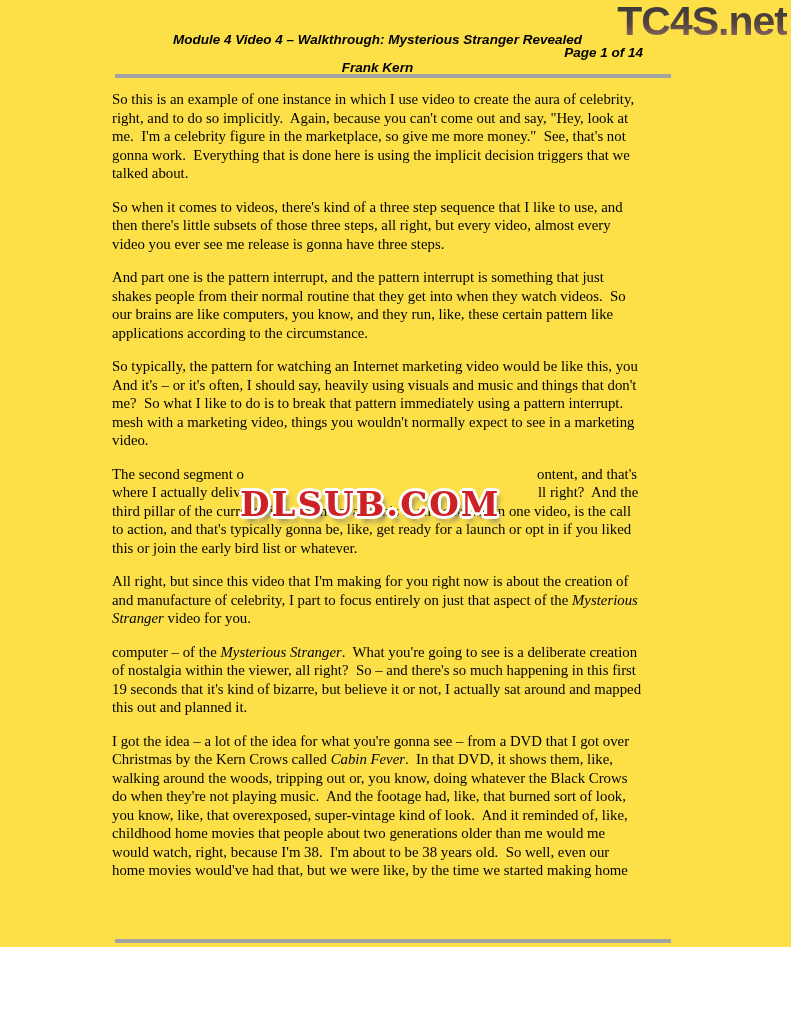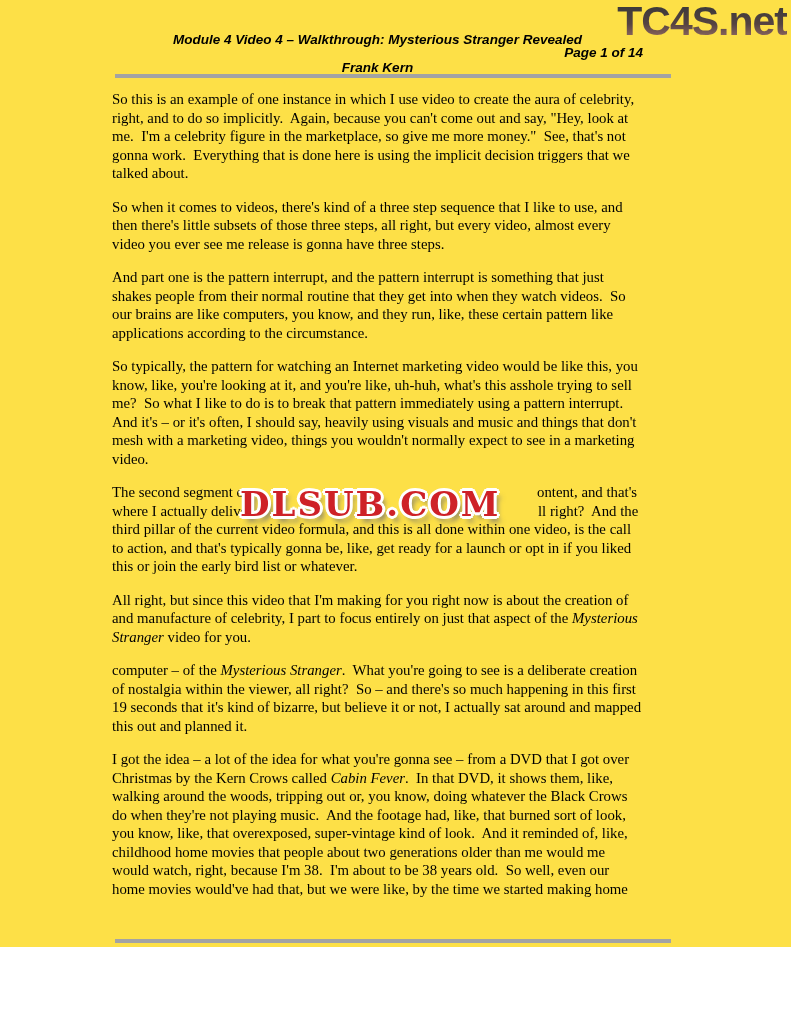--- a/index.html
+++ b/index.html
@@ -75,23 +75,22 @@
         <div class="line"><span>video you ever see me release is gonna have three steps.</span></div>
       </div>
       <div class="para">
         <div class="line"><span>And part one is the pattern interrupt, and the pattern interrupt is something that just</span></div>
         <div class="line"><span>shakes people from their normal routine that they get into when they watch videos.  So</span></div>
         <div class="line"><span>our brains are like computers, you know, and they run, like, these certain pattern like</span></div>
         <div class="line"><span>applications according to the circumstance.</span></div>
       </div>
       <div class="para">
         <div class="line"><span>So typically, the pattern for watching an Internet marketing video would be like this, you</span></div>
-        <div class="line"><span>know, like, you're looking at it, and you're like, uh-huh, what's this asshole trying to sell</span></div>
+        <div class="line"><span>And it's – or it's often, I should say, heavily using visuals and music and things that don't</span></div>
         <div class="line"><span>me?  So what I like to do is to break that pattern immediately using a pattern interrupt.</span></div>
-        <div class="line"><span>And it's – or it's often, I should say, heavily using visuals and music and things that don't</span></div>
         <div class="line"><span>mesh with a marketing video, things you wouldn't normally expect to see in a marketing</span></div>
         <div class="line"><span>video.</span></div>
       </div>
       <div class="para">
         <div class="line frag"><span><span>The second segment o</span></span><span class="right" style="left: 425px;"><span>ontent, and that's</span></span></div>
         <div class="line frag"><span><span>where I actually delive</span></span><span class="right" style="left: 426px;"><span>ll right?  And the</span></span></div>
         <div class="line"><span>third pillar of the current video formula, and this is all done within one video, is the call</span></div>
         <div class="line"><span>to action, and that's typically gonna be, like, get ready for a launch or opt in if you liked</span></div>
         <div class="line"><span>this or join the early bird list or whatever.</span></div>
       </div>

